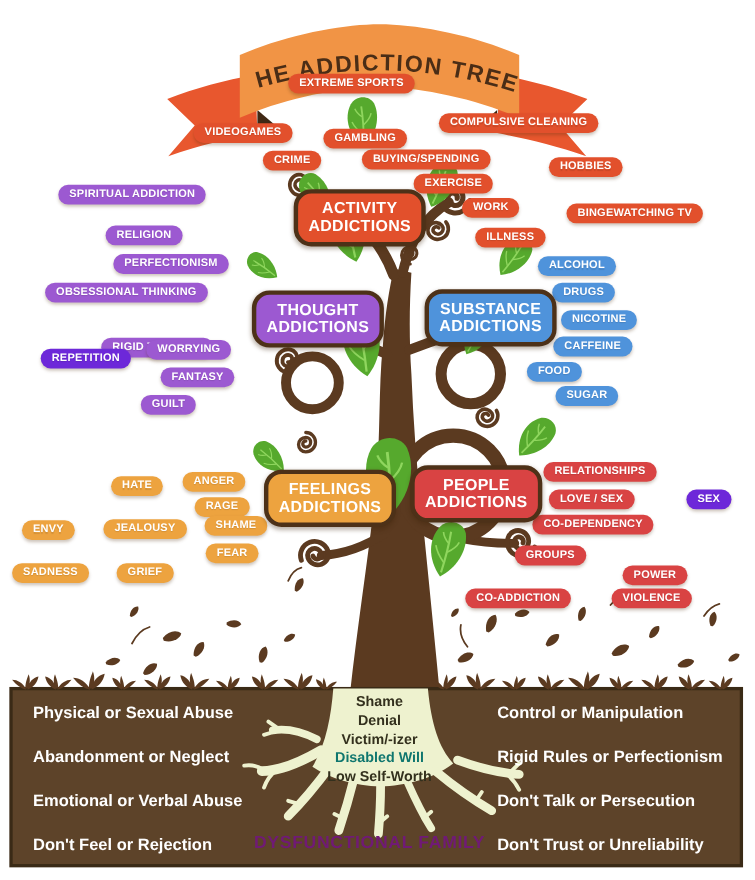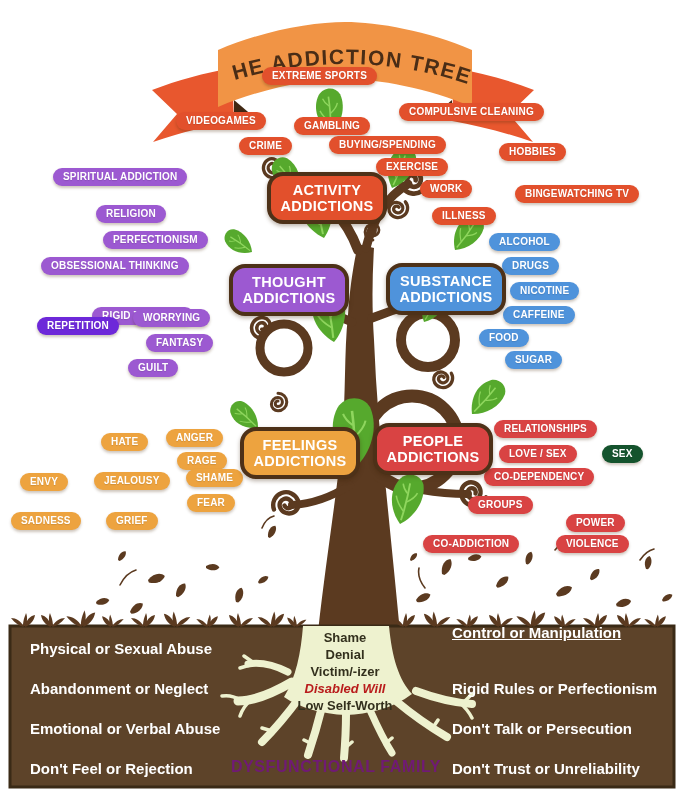--- a/index.html
+++ b/index.html
@@ -195,40 +195,40 @@
       <div class="pill" style="left: 20px; top: 473px; background: rgb(237, 163, 63);">ENVY</div>
       <div class="pill" style="left: 94px; top: 472px; background: rgb(237, 163, 63);">JEALOUSY</div>
       <div class="pill" style="left: 186px; top: 469px; background: rgb(237, 163, 63);">SHAME</div>
       <div class="pill" style="left: 187px; top: 494px; background: rgb(237, 163, 63);">FEAR</div>
       <div class="pill" style="left: 11px; top: 512px; background: rgb(237, 163, 63);">SADNESS</div>
       <div class="pill" style="left: 106px; top: 512px; background: rgb(237, 163, 63);">GRIEF</div>
       <div class="node" style="left: 240px; top: 427px; background: rgb(237, 163, 63); border-color: rgb(77, 49, 24);">FEELINGS
 ADDICTIONS</div>
       <div class="pill" style="left: 494px; top: 420px; background: rgb(217, 67, 67);">RELATIONSHIPS</div>
       <div class="pill" style="left: 499px; top: 445px; background: rgb(217, 67, 67);">LOVE / SEX</div>
-      <div class="pill" style="left: 602px; top: 445px; background: #14532d;">SEX</div>
+      <div class="pill" style="left: 624px; top: 445px; background: #6d28d9;">SEX</div>
       <div class="pill" style="left: 484px; top: 468px; background: rgb(217, 67, 67);">CO-DEPENDENCY</div>
       <div class="pill" style="left: 468px; top: 496px; background: rgb(217, 67, 67);">GROUPS</div>
       <div class="pill" style="left: 566px; top: 496px; background: rgb(217, 67, 67); margin-top: 18px;">POWER</div>
       <div class="pill" style="left: 423px; top: 535px; background: rgb(217, 67, 67);">CO-ADDICTION</div>
       <div class="pill" style="left: 556px; top: 535px; background: rgb(217, 67, 67);">VIOLENCE</div>
       <div class="node" style="left: 373px; top: 423px; background: rgb(217, 67, 67); border-color: rgb(77, 49, 24);">PEOPLE
 ADDICTIONS</div>
     </div>
 
   <div id="soil-texts">
       <div class="soil-text" style="left: 30px; top: 640px;">Physical or Sexual Abuse</div>
       <div class="soil-text" style="left: 30px; top: 680px;">Abandonment or Neglect</div>
       <div class="soil-text" style="left: 30px; top: 720px;">Emotional or Verbal Abuse</div>
       <div class="soil-text" style="left: 30px; top: 760px;">Don't Feel or Rejection</div>
-      <div class="soil-text" style="left: 452px; top: 624px; text-decoration: underline;">Control or Manipulation</div>
+      <div class="soil-text" style="left: 452px; top: 640px;">Control or Manipulation</div>
       <div class="soil-text" style="left: 452px; top: 680px;">Rigid Rules or Perfectionism</div>
       <div class="soil-text" style="left: 452px; top: 720px;">Don't Talk or Persecution</div>
       <div class="soil-text" style="left: 452px; top: 760px;">Don't Trust or Unreliability</div>
       <div class="core-line" style="left: 345px; top: 630px; color: rgb(51, 48, 29);">Shame</div>
       <div class="core-line" style="left: 345px; top: 647px; color: rgb(51, 48, 29);">Denial</div>
       <div class="core-line" style="left: 345px; top: 664px; color: rgb(51, 48, 29);">Victim/-izer</div>
-      <div class="core-line" style="left: 345px; top: 681px; color: #b91c1c; font-style: italic;">Disabled Will</div>
+      <div class="core-line" style="left: 345px; top: 681px; color: #0f766e;">Disabled Will</div>
       <div class="core-line" style="left: 345px; top: 698px; color: rgb(51, 48, 29);">Low Self-Worth</div>
       <div class="family" style="left: 336px; top: 758px; color: #701a75;">DYSFUNCTIONAL FAMILY</div>
     </div>
 
 </div>
 
 </body></html>

